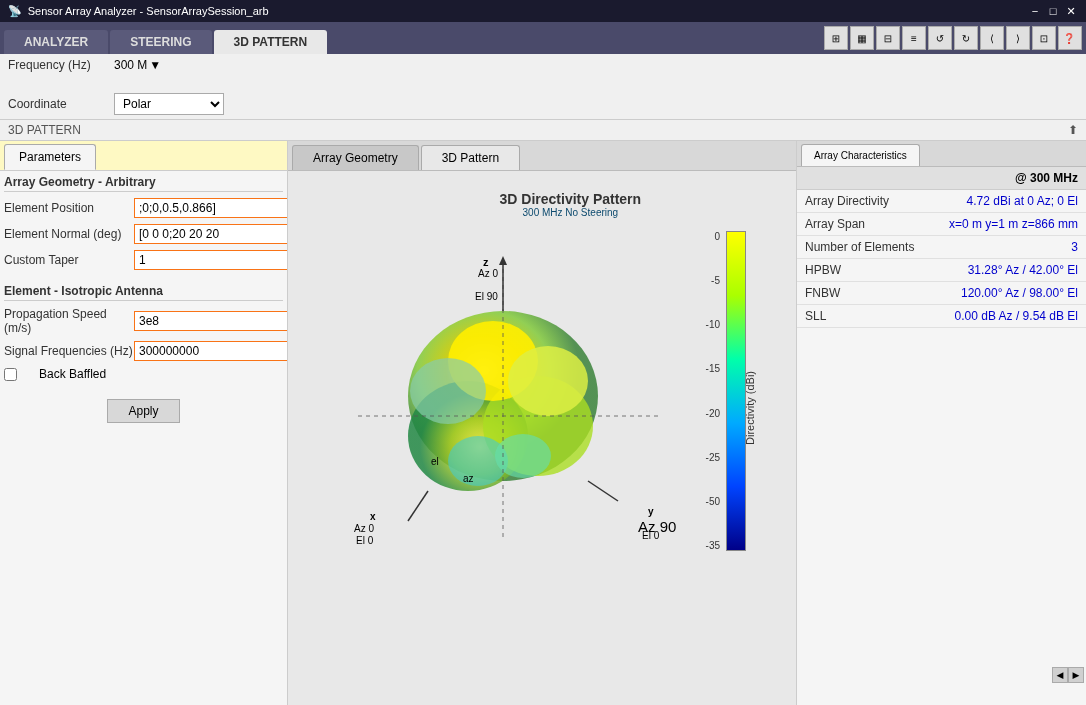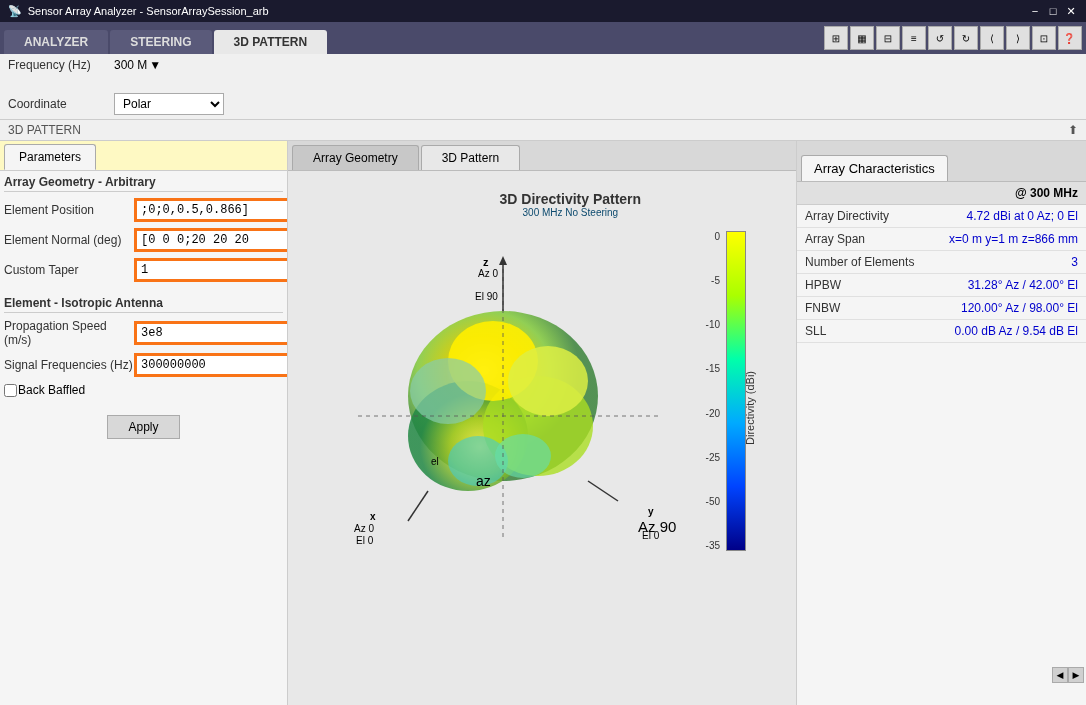--- a/index.html
+++ b/index.html
@@ -133,31 +133,30 @@
       display: flex;
       align-items: center;
       margin-bottom: 6px;
     }
     .form-row-label {
       min-width: 130px;
       font-size: 12px;
       color: #333;
     }
     .form-input {
-      border: 3px solid #f97316;
+      border: 1px solid #f97316;
       background: white;
       padding: 2px 4px;
       font-size: 12px;
       flex: 1;
-      font-family: Liberation Mono, monospace;
     }
     .checkbox-row {
       display: flex;
       align-items: center;
-      gap: 1px;
+      gap: 22px;
       margin-bottom: 6px;
     }
     .apply-btn {
       background: #d8d8d8;
       border: 1px solid #aaa;
       padding: 4px 20px;
       font-size: 12px;
       cursor: pointer;
       margin: 8px auto;
       display: block;
@@ -418,21 +417,21 @@
       <div style="position:absolute; left:187px; top:120px; font-size:10px;">El 90</div>
 
       <div style="position:absolute; left:82px; top:340px; font-size:10px; font-weight:bold;">x</div>
       <div style="position:absolute; left:66px; top:352px; font-size:10px;">Az 0</div>
       <div style="position:absolute; left:68px; top:364px; font-size:10px;">El 0</div>
 
       <div style="position:absolute; left:360px; top:335px; font-size:10px; font-weight:bold;">y</div>
       <div style="position:absolute; left:350px; top:347px; font-size:15px;">Az 90</div>
       <div style="position:absolute; left:354px; top:359px; font-size:10px;">El 0</div>
 
-      <div style="position:absolute; left:188px; top:302px; font-size:14px;text-align:center;">az</div>
+      <div style="position:absolute; left:175px; top:302px; font-size:10px;text-align:center;">az</div>
       <div style="position:absolute; left:143px; top:285px; font-size:10px;">el</div>
 
       <div style="position:absolute; right:50px; top:60px; display:flex; flex-direction:column; align-items:flex-end; gap:0;">
         <div style="display:flex; align-items:flex-start; gap:6px;">
 
           <div style="display:flex; flex-direction:column; justify-content:space-between; height:320px; text-align:right; font-size:10px; color:#333;">
             <span>0</span>
             <span>-5</span>
             <span>-10</span>
             <span>-15</span>
@@ -446,21 +445,21 @@
         </div>
 
         <div style="position:absolute; right:-10px; top:140px; writing-mode:vertical-rl; transform:rotate(180deg); font-size:11px; color:#333; white-space:nowrap;">Directivity (dBi)</div>
       </div>
     </div>
   </div>
 
   <div class="right-panel">
 
     <div style="background:#d8d8d8; border-bottom:1px solid #bbb; padding:0 4px; display:flex;">
-      <div style="background:#f5f5f5; border:1px solid #aaa; border-bottom:none; padding:5px 12px; font-size:13px; border-top-left-radius:3px; border-top-right-radius:3px; margin-top:14px;">Array Characteristics</div>
+      <div style="background:#f5f5f5; border:1px solid #aaa; border-bottom:none; padding:5px 12px; font-size:10px; border-top-left-radius:3px; border-top-right-radius:3px; margin-top:3px;">Array Characteristics</div>
     </div>
 
     <div class="array-char-header">
       <div></div>
       <div>@ 300 MHz</div>
     </div>
 
     <div>
       <div class="char-row">
         <span class="char-row-label">Array Directivity</span>

